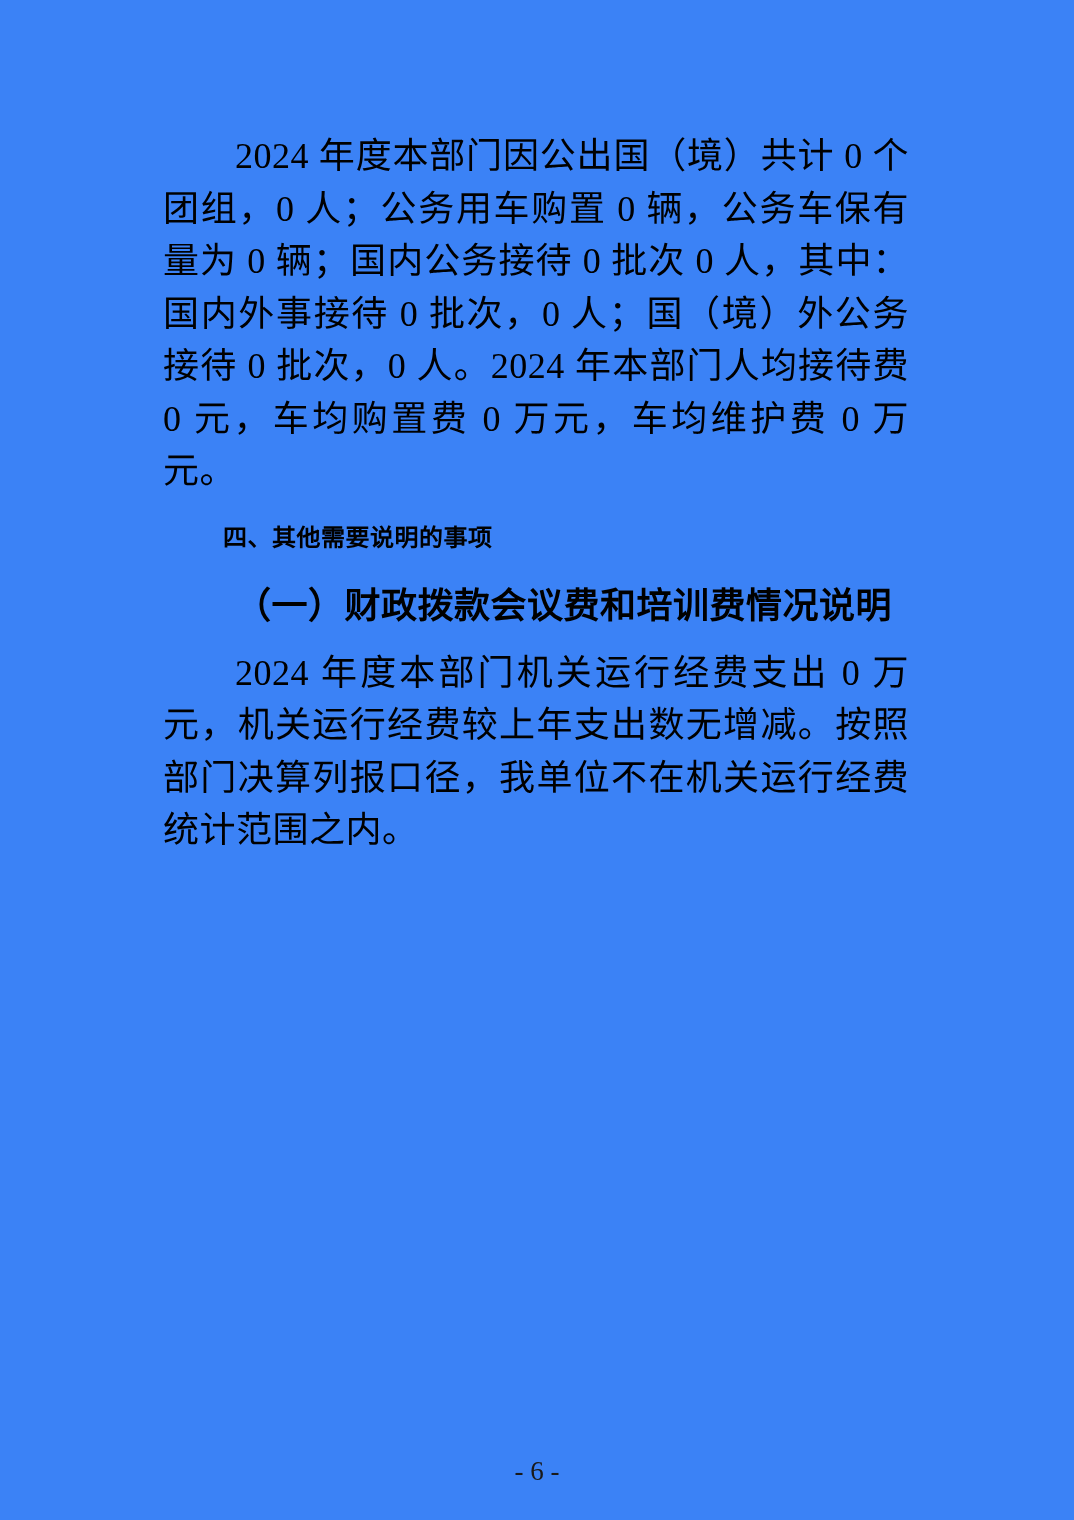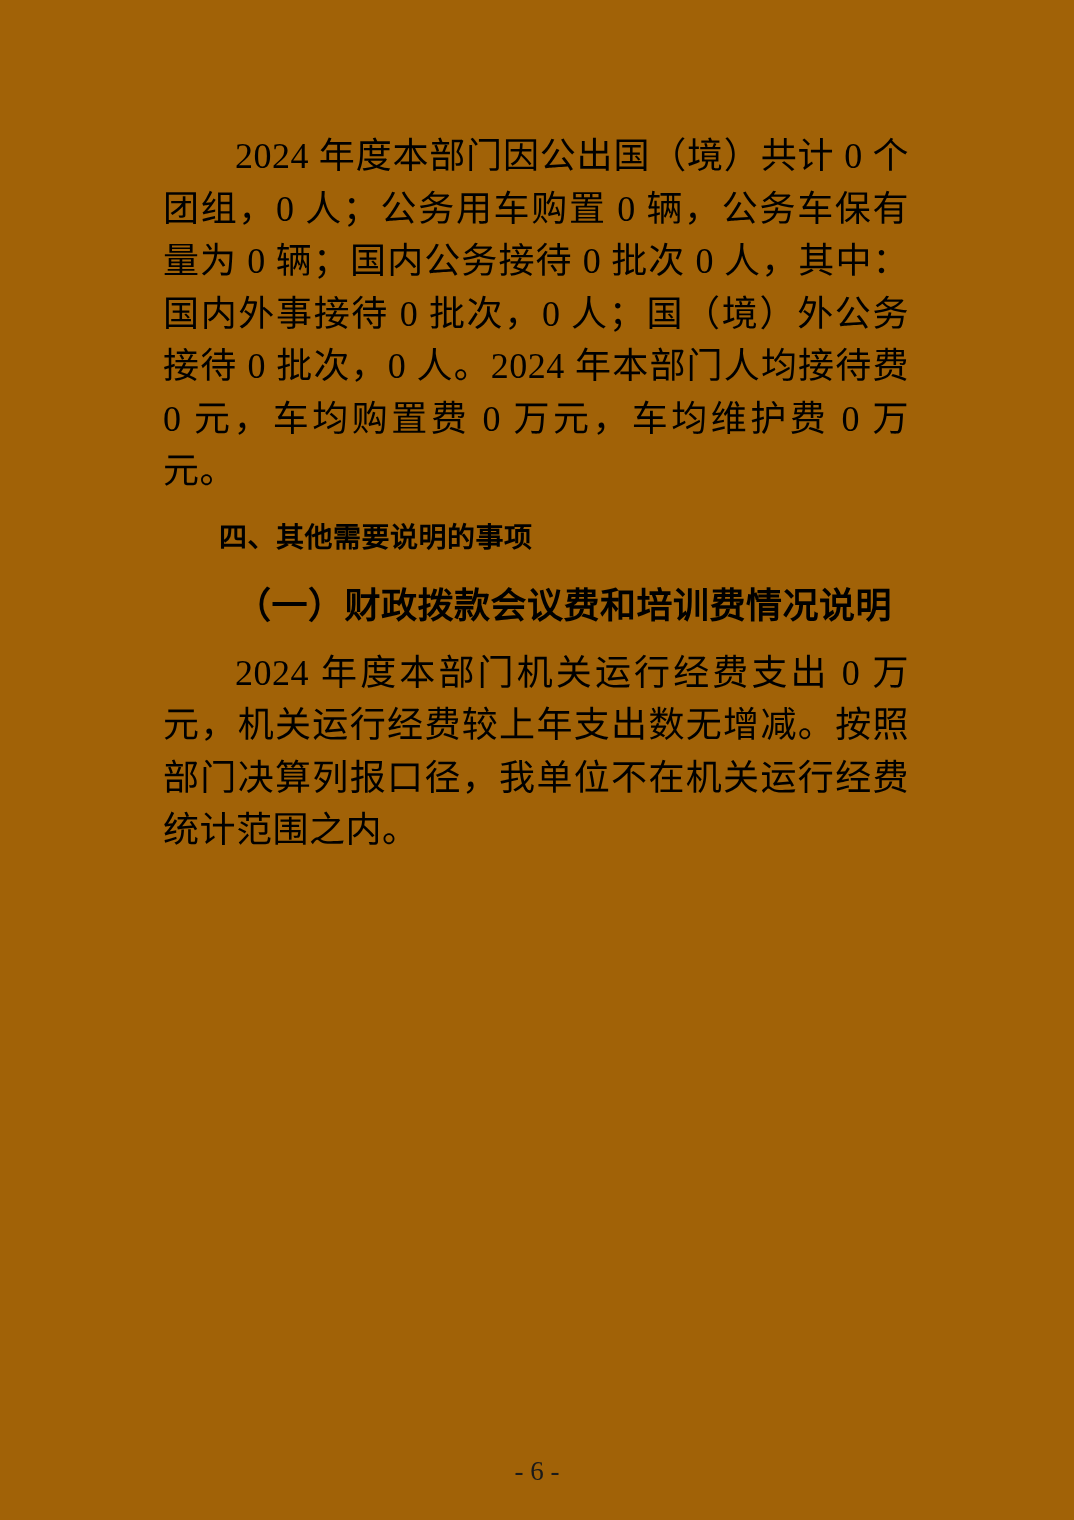--- a/index.html
+++ b/index.html
@@ -4,42 +4,42 @@
 <style>
   html, body {
     margin: 0;
     padding: 0;
     background: #ffffff;
   }
   .page {
     position: relative;
     width: 1074px;
     height: 1520px;
-    background: #a16207;
+    background: #3b82f6;
     overflow: hidden;
     font-family: "Liberation Serif", "DejaVu Serif", serif;
     color: #000000;
   }
   .content {
     position: absolute;
     left: 163px;
     top: 130px;
     width: 746px;
     font-size: 36px;
     line-height: 52.5px;
     text-align: justify;
     letter-spacing: 0.5px;
   }
   p.body {
     margin: 0 0 14px 0;
     text-indent: 2em;
   }
   h2.heading {
-    margin: 0;
-    font-size: 28px;
+    margin: 12px;
+    font-size: 24px;
     line-height: 52.5px;
     font-weight: bold;
     text-indent: 2em;
     font-family: "Liberation Sans", "DejaVu Sans", sans-serif;
     text-align: left;
   }
   h3.subheading {
     margin: 16px 0 14px 0;
     font-size: 36px;
     line-height: 52.5px;

